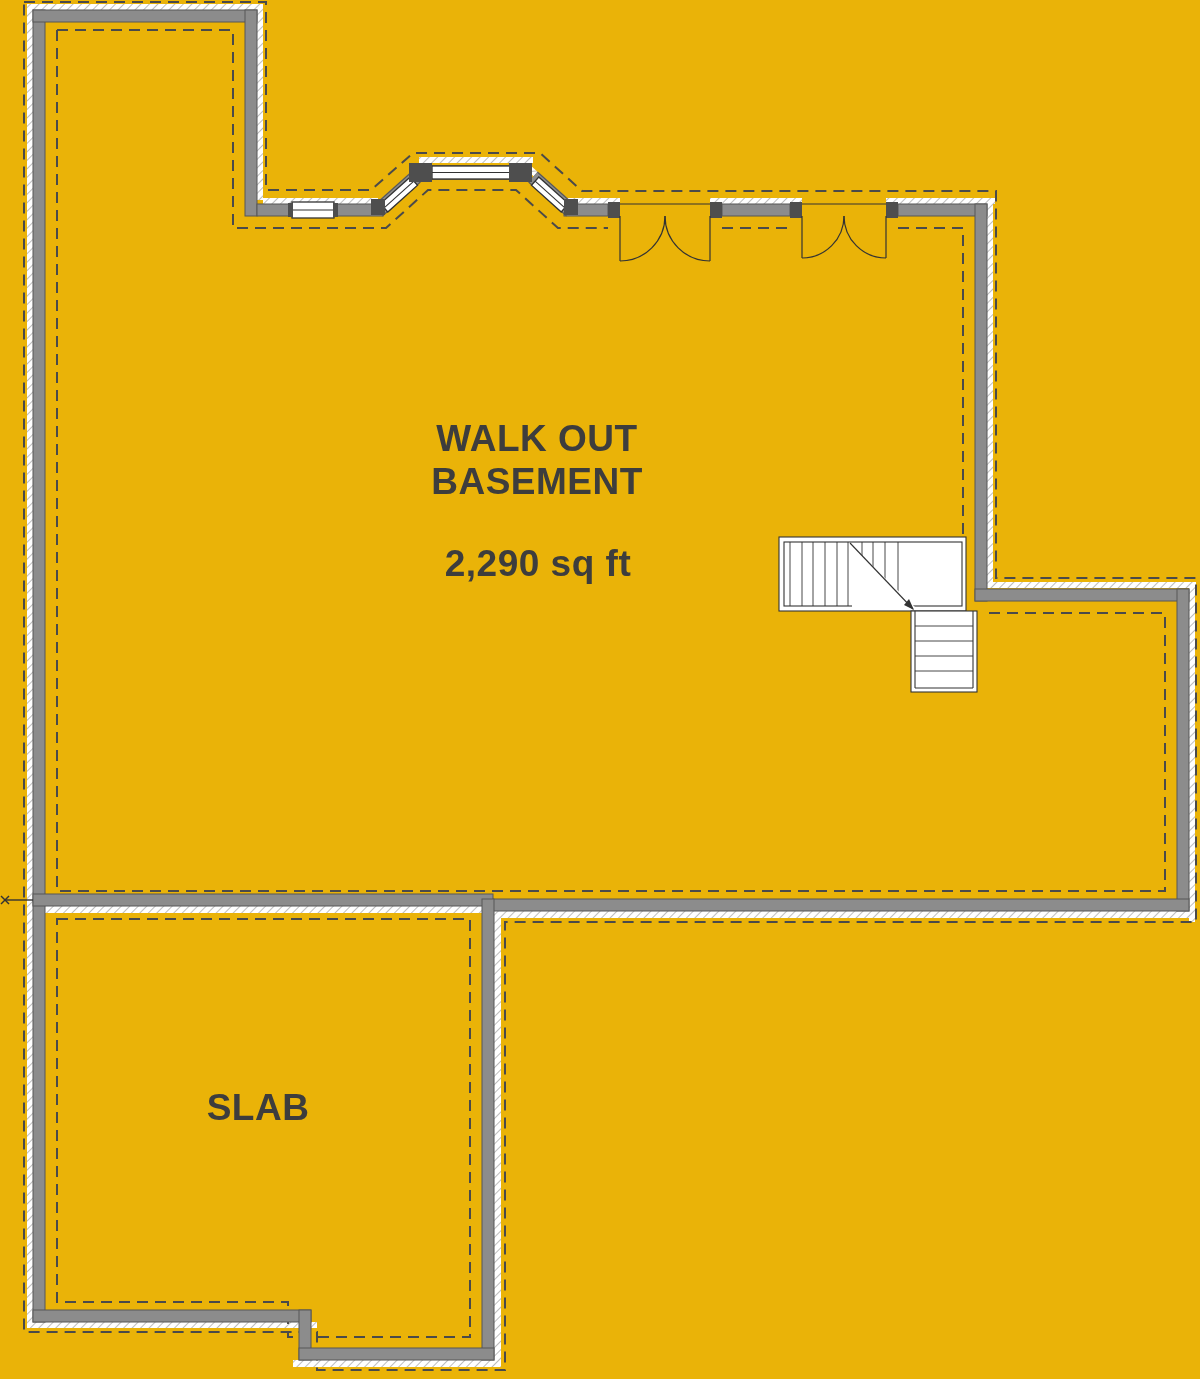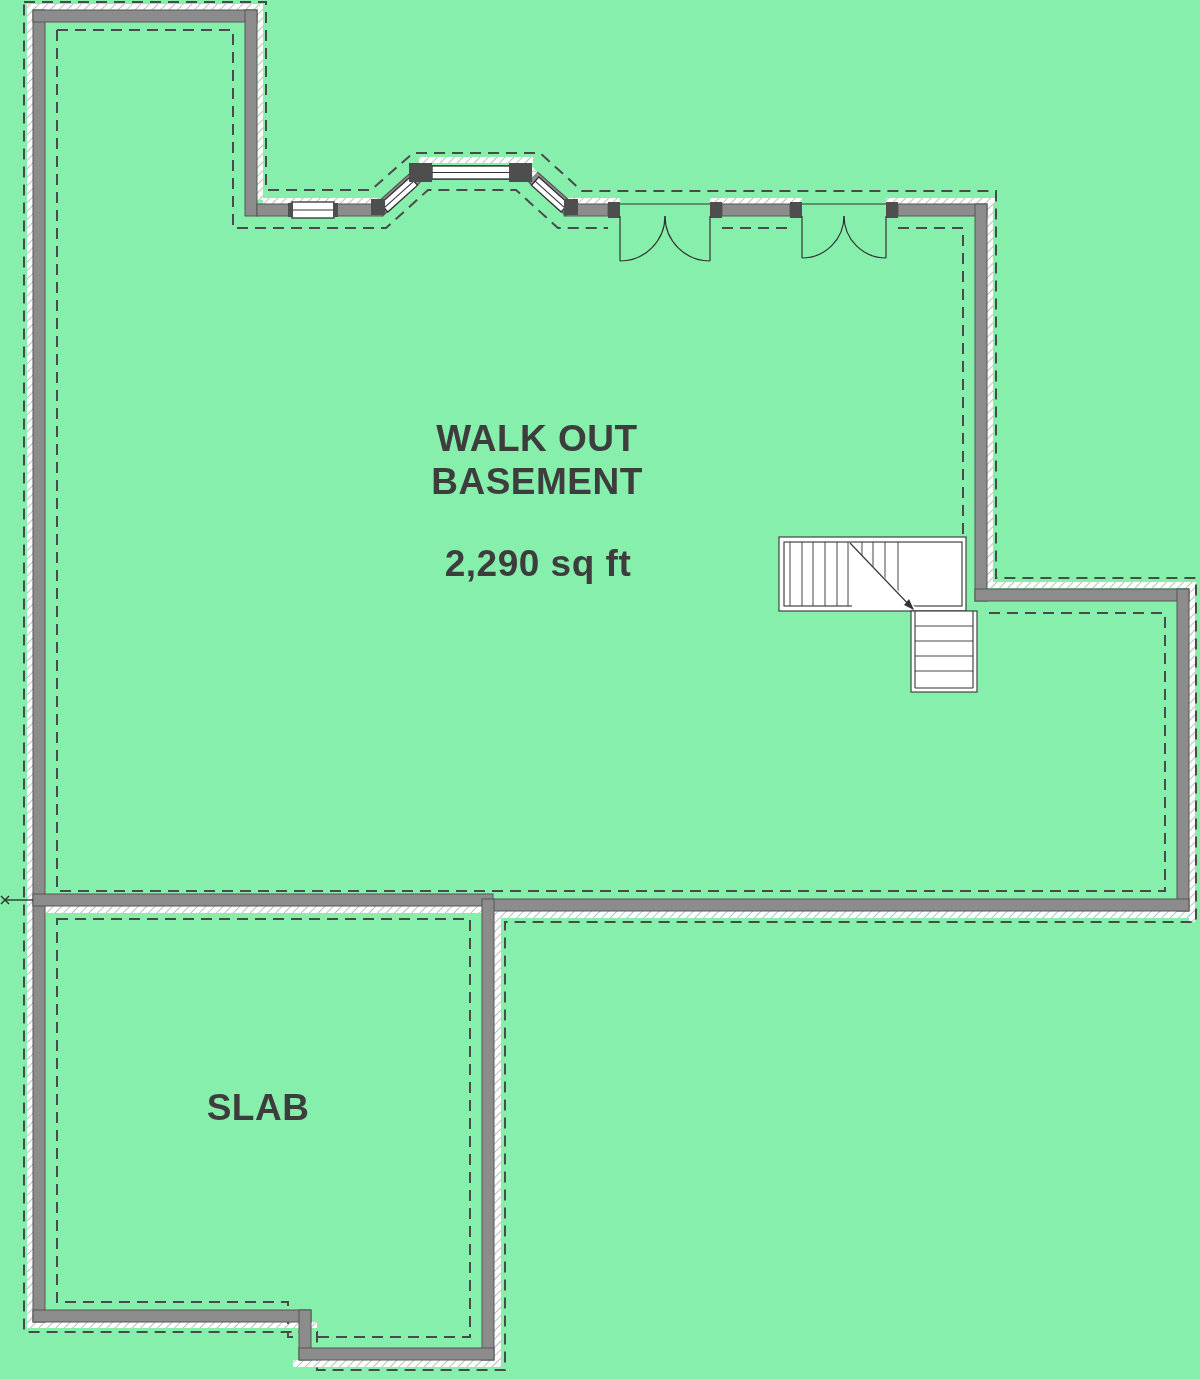--- a/index.html
+++ b/index.html
@@ -1,16 +1,16 @@
 <!DOCTYPE html>
 <html style="--wall-fill: #8c8c8c; --wall-edge: #575757; --dark-fixture: #4e4e4e; --dashed-line: #4a4a4a; --detail-line: #333333; --label-text: #3d3d3d; --hatch: #bdbdbd;"><head>
 <meta charset="utf-8">
 <style>
   html,body{margin:0;padding:0;background:#fff;}
-  .stage{position:relative;width:1200px;height:1379px;background:#86efac;overflow:hidden;}
+  .stage{position:relative;width:1200px;height:1379px;background:#eab308;overflow:hidden;}
   svg{display:block;}
   .wall{fill:var(--wall-fill,#8c8c8c);stroke:var(--wall-edge,#575757);stroke-width:1;}
   .wall-edge-line{stroke:var(--wall-edge,#575757);stroke-width:14.5;fill:none;}
   .wall-line{stroke:var(--wall-fill,#8c8c8c);stroke-width:12;fill:none;}
   .dark{fill:var(--dark-fixture,#4e4e4e);stroke:none;}
   .dash{fill:none;stroke:var(--dashed-line,#4a4a4a);stroke-width:2;stroke-dasharray:11 7;}
   .hatchband{fill:url(#hatch);stroke:none;}
   .thin{stroke:var(--detail-line,#333);fill:none;stroke-width:1.1;}
   .tread{stroke:var(--detail-line,#333);fill:none;stroke-width:0.9;}
   .stairbox{fill:#fff;stroke:var(--detail-line,#333);stroke-width:1.1;}

